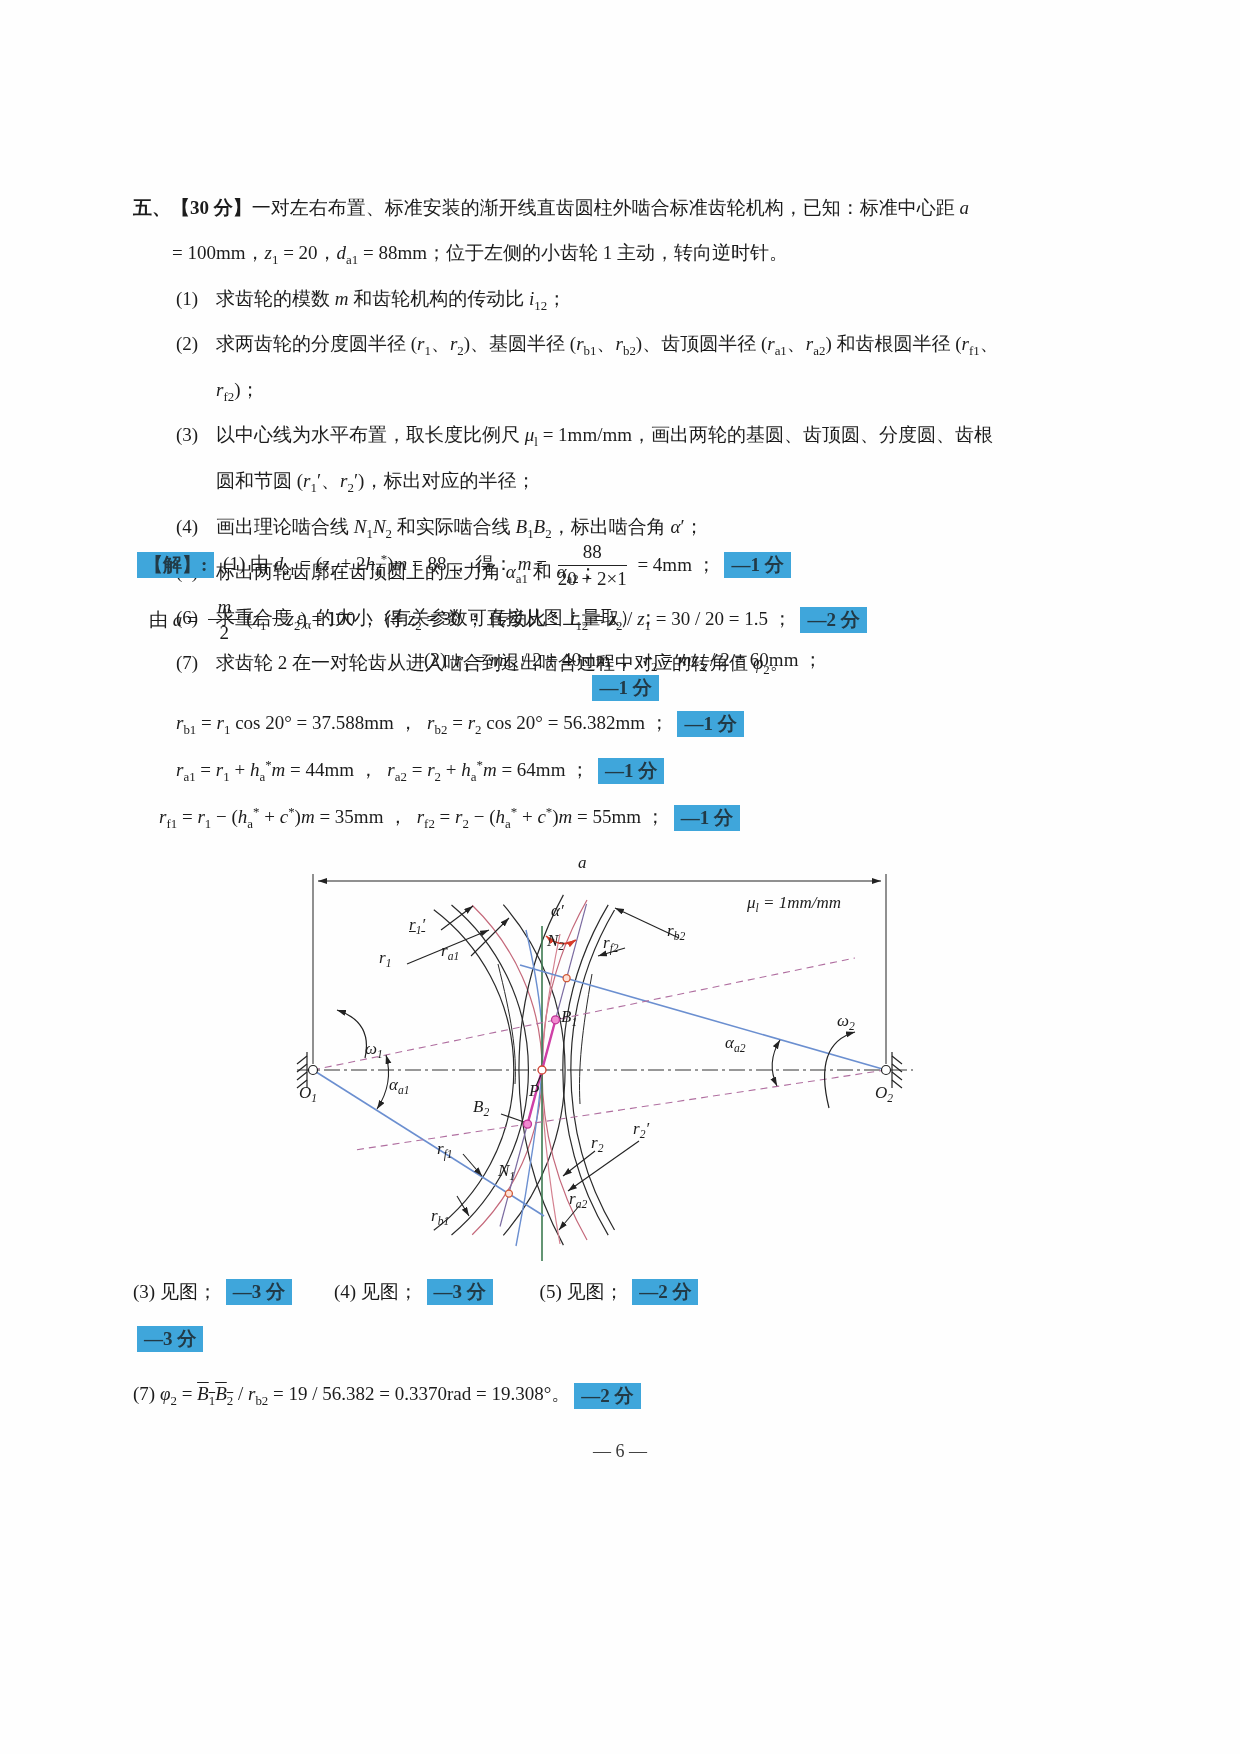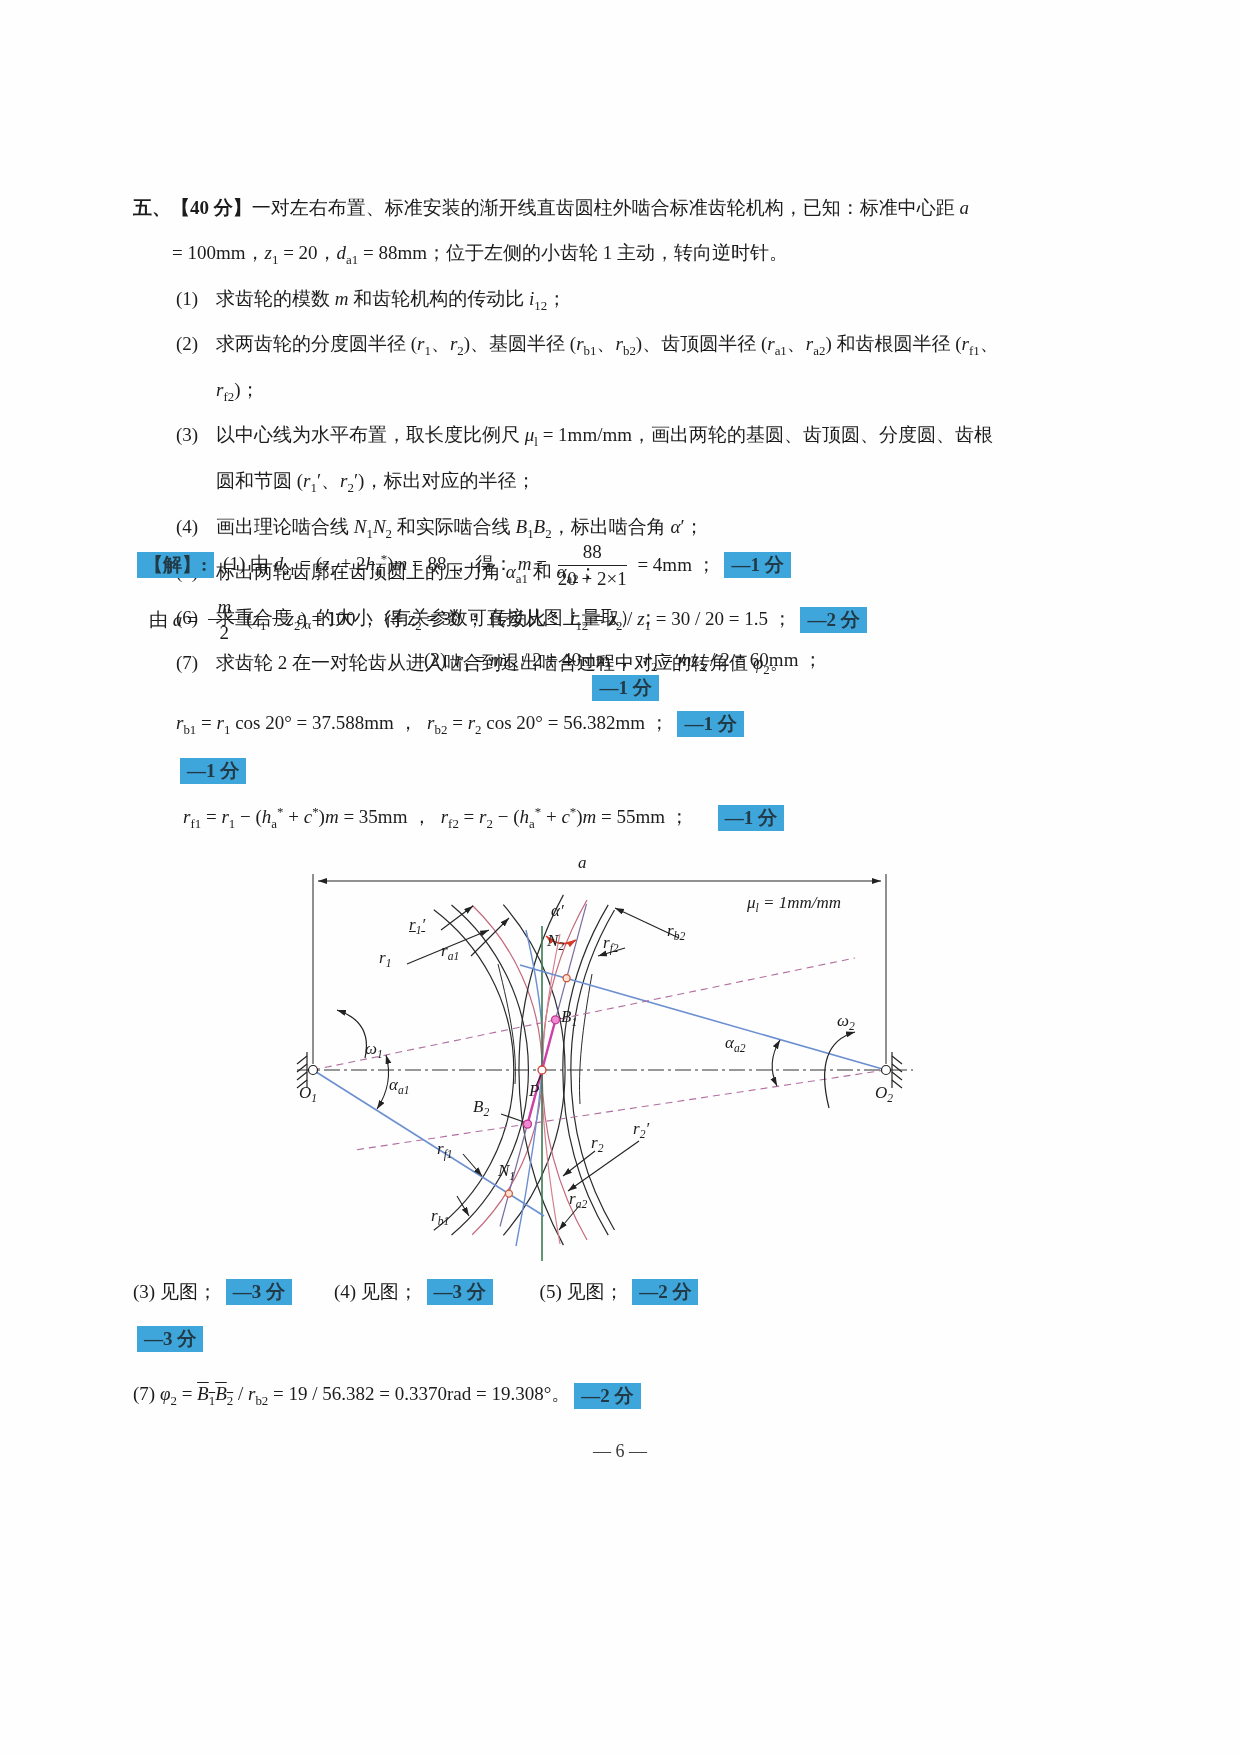--- a/index.html
+++ b/index.html
@@ -28,21 +28,21 @@
   
   .diagram{top:846px;left:295px;width:620px;height:418px;}
   .diagram svg{position:absolute;left:0;top:0;}
   .dlab{position:absolute;font-style:italic;font-size:17px;line-height:1;white-space:nowrap;}
   .pageno{top:1441px;left:0;width:1240px;text-align:center;font-size:18px;color:#3a3a3a;}
 </style>
 </head>
 <body>
 
 <div class="block problem">
-  <div class="pline"><b>五、【40 分】</b>一对左右布置、标准安装的渐开线直齿圆柱外啮合标准齿轮机构，已知：标准中心距 <i>a</i></div>
+  <div class="pline"><b>五、【30 分】</b>一对左右布置、标准安装的渐开线直齿圆柱外啮合标准齿轮机构，已知：标准中心距 <i>a</i></div>
   <div class="pline ind">= 100mm，<i>z</i><sub>1</sub> = 20，<i>d</i><sub>a1</sub> = 88mm；位于左侧的小齿轮 1 主动，转向逆时针。</div>
   <div>
       <div class="pitem">
         <span class="pno">(1)</span>
         <div class="ptext">求齿轮的模数 <i>m</i> 和齿轮机构的传动比 <i>i</i><sub>12</sub>；</div>
       </div>
       <div class="pitem">
         <span class="pno">(2)</span>
         <div class="ptext">求两齿轮的分度圆半径 (<i>r</i><sub>1</sub>、<i>r</i><sub>2</sub>)、基圆半径 (<i>r</i><sub>b1</sub>、<i>r</i><sub>b2</sub>)、齿顶圆半径 (<i>r</i><sub>a1</sub>、<i>r</i><sub>a2</sub>) 和齿根圆半径 (<i>r</i><sub>f1</sub>、<i>r</i><sub>f2</sub>)；</div>
       </div>
@@ -67,22 +67,22 @@
         <div class="ptext">求齿轮 2 在一对轮齿从进入啮合到退出啮合过程中对应的转角值 <i>φ</i><sub>2</sub>。</div>
       </div>
     </div>
 </div>
 
 <div class="block sol">
     <div class="sline" style="margin-left: 0px;"><span class="hl">【解】:</span><span class="t"> (1) 由 <i>d</i><sub>a1</sub> = (<i>z</i><sub>1</sub> + 2<i>h</i><sub>a</sub><sup>*</sup>)<i>m</i> = 88 ， 得： <i>m</i> = </span><span class="frac"><span class="fn">88</span><span class="fd">20 + 2×1</span></span><span class="t"> = 4mm ； </span><span class="hl">—1 分</span></div>
     <div class="sline" style="margin-left: 16px;"><span class="t">由 <i>a</i> = </span><span class="frac"><span class="fn"><i>m</i></span><span class="fd">2</span></span><span class="t">(<i>z</i><sub>1</sub> + <i>z</i><sub>2</sub>) = 100 ， 得 <i>z</i><sub>2</sub> = 30 ； 传动比： <i>i</i><sub>12</sub> = <i>z</i><sub>2</sub> / <i>z</i><sub>1</sub> = 30 / 20 = 1.5 ； </span><span class="hl">—2 分</span></div>
     <div class="sline" style="margin-left: 0px; flex-direction: column;"><span class="t">(2)  <i>r</i><sub>1</sub> = <i>mz</i><sub>1</sub> / 2 = 40mm ，  <i>r</i><sub>2</sub> = <i>mz</i><sub>2</sub> / 2 = 60mm ； </span><span class="hl">—1 分</span></div>
     <div class="sline" style="margin-left: 43px;"><span class="t"><i>r</i><sub>b1</sub> = <i>r</i><sub>1</sub> cos 20° = 37.588mm ，  <i>r</i><sub>b2</sub> = <i>r</i><sub>2</sub> cos 20° = 56.382mm ； </span><span class="hl">—1 分</span></div>
-    <div class="sline" style="margin-left: 43px;"><span class="hl">—1 分</span></div>
-    <div class="sline" style="margin-left: 50px; gap: 20px;"><span class="t"><i>r</i><sub>f1</sub> = <i>r</i><sub>1</sub> − (<i>h</i><sub>a</sub><sup>*</sup> + <i>c</i><sup>*</sup>)<i>m</i> = 35mm ，  <i>r</i><sub>f2</sub> = <i>r</i><sub>2</sub> − (<i>h</i><sub>a</sub><sup>*</sup> + <i>c</i><sup>*</sup>)<i>m</i> = 55mm ； </span><span class="hl">—1 分</span></div>
+    <div class="sline" style="margin-left: 43px;"><span class="t"><i>r</i><sub>a1</sub> = <i>r</i><sub>1</sub> + <i>h</i><sub>a</sub><sup>*</sup><i>m</i> = 44mm ，  <i>r</i><sub>a2</sub> = <i>r</i><sub>2</sub> + <i>h</i><sub>a</sub><sup>*</sup><i>m</i> = 64mm ； </span><span class="hl">—1 分</span></div>
+    <div class="sline" style="margin-left: 26px;"><span class="t"><i>r</i><sub>f1</sub> = <i>r</i><sub>1</sub> − (<i>h</i><sub>a</sub><sup>*</sup> + <i>c</i><sup>*</sup>)<i>m</i> = 35mm ，  <i>r</i><sub>f2</sub> = <i>r</i><sub>2</sub> − (<i>h</i><sub>a</sub><sup>*</sup> + <i>c</i><sup>*</sup>)<i>m</i> = 55mm ； </span><span class="hl">—1 分</span></div>
   </div>
 
 <div class="block diagram">
   <svg width="620" height="418" viewBox="0 0 620 418">
     <defs>
       <marker id="ma" markerWidth="12" markerHeight="10" refX="9" refY="3" orient="auto" markerUnits="userSpaceOnUse">
         <path d="M0,0L9,3L0,6z" fill="#222"></path>
       </marker>
       <marker id="maS" markerWidth="12" markerHeight="10" refX="9" refY="3" orient="auto-start-reverse" markerUnits="userSpaceOnUse">
         <path d="M0,0L9,3L0,6z" fill="#222"></path>

